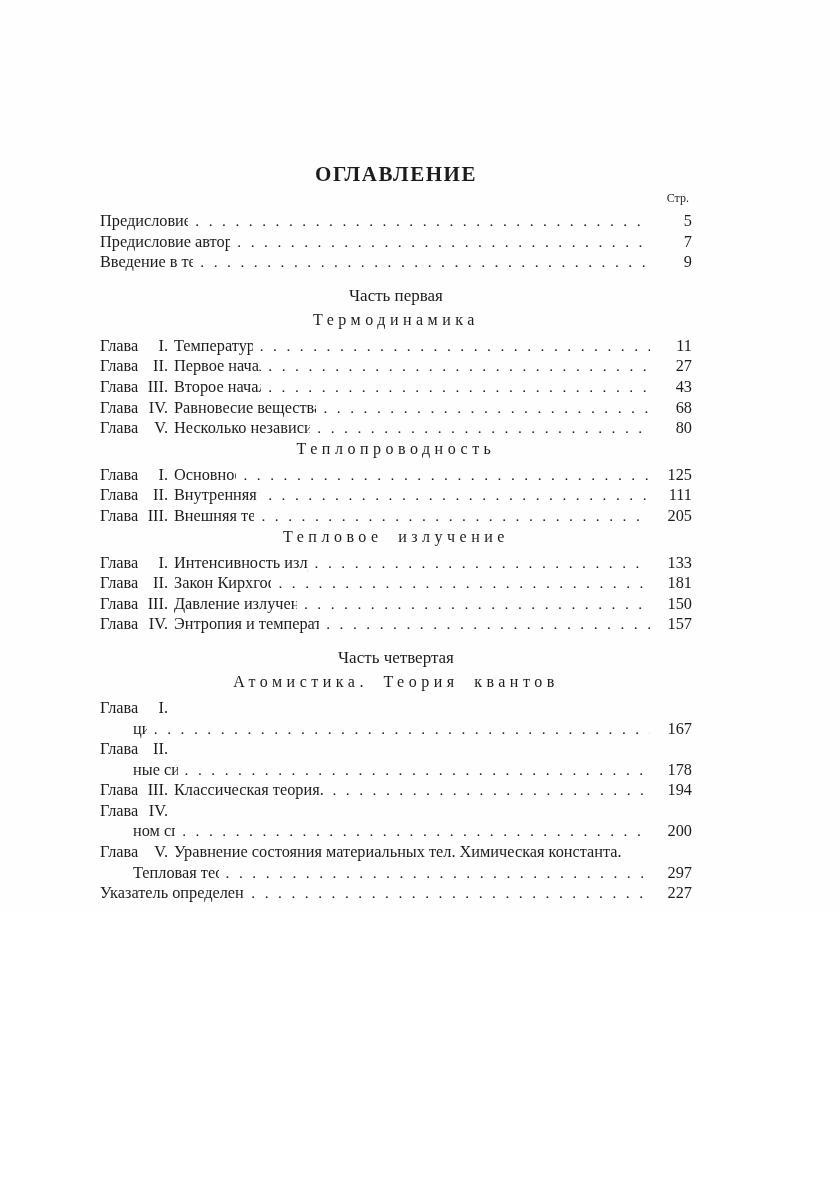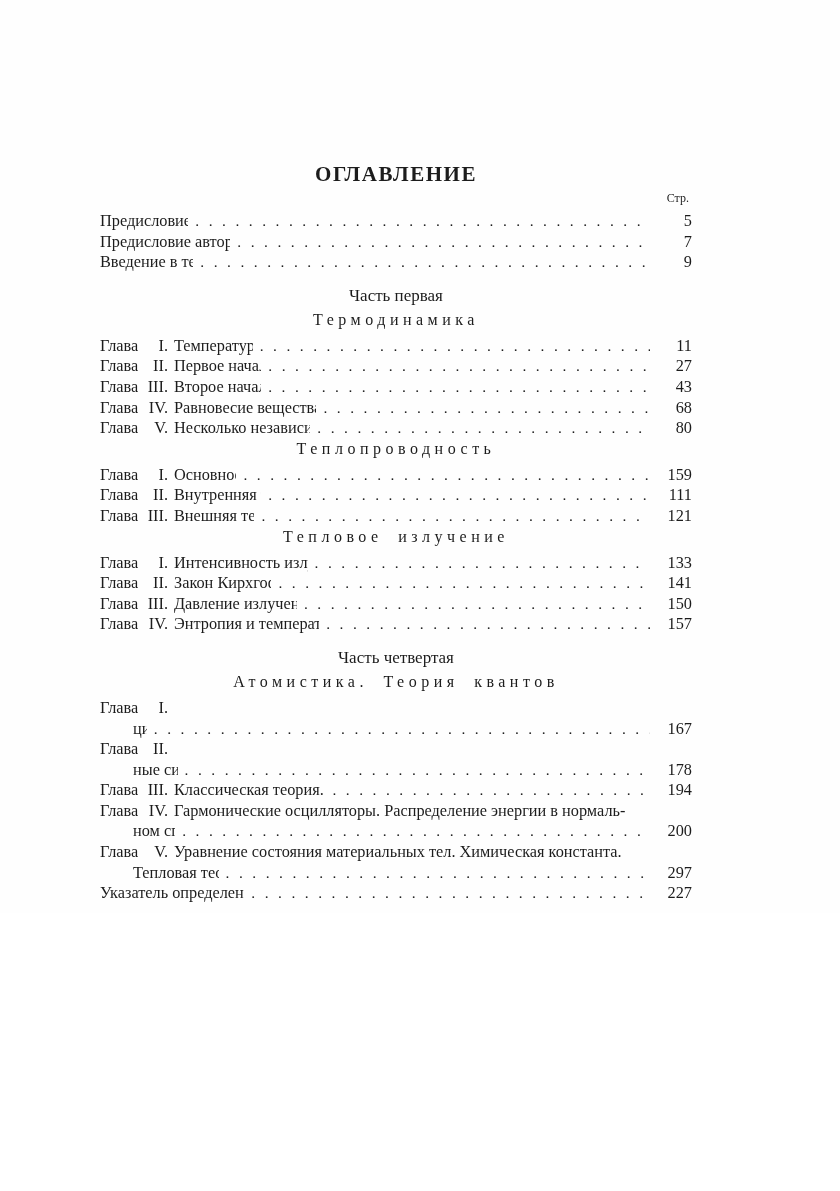--- a/index.html
+++ b/index.html
@@ -135,50 +135,50 @@
           <span class="text">Несколько независимых составных частей (компонент)</span>
           <span class="leader">......................................................................</span>
           <span class="page-num">80</span>
         </div>
         <div class="section-title">Теплопроводность</div>
         <div class="row chapter">
           <span class="chap-label">Глава</span>
           <span class="chap-num">I.</span>
           <span class="text">Основное уравнение</span>
           <span class="leader">......................................................................</span>
-          <span class="page-num">159</span>
+          <span class="page-num">125</span>
         </div>
         <div class="row chapter">
           <span class="chap-label">Глава</span>
           <span class="chap-num">II.</span>
           <span class="text">Внутренняя теплопроводность</span>
           <span class="leader">......................................................................</span>
           <span class="page-num">111</span>
         </div>
         <div class="row chapter">
           <span class="chap-label">Глава</span>
           <span class="chap-num">III.</span>
           <span class="text">Внешняя теплопроводность</span>
           <span class="leader">......................................................................</span>
-          <span class="page-num">121</span>
+          <span class="page-num">205</span>
         </div>
         <div class="section-title">Тепловое излучение</div>
         <div class="row chapter">
           <span class="chap-label">Глава</span>
           <span class="chap-num">I.</span>
           <span class="text">Интенсивность излучения. Испускание и поглощение</span>
           <span class="leader">......................................................................</span>
           <span class="page-num">133</span>
         </div>
         <div class="row chapter">
           <span class="chap-label">Глава</span>
           <span class="chap-num">II.</span>
           <span class="text">Закон Кирхгофа. Черное излучение</span>
           <span class="leader">......................................................................</span>
-          <span class="page-num">141</span>
+          <span class="page-num">181</span>
         </div>
         <div class="row chapter">
           <span class="chap-label">Глава</span>
           <span class="chap-num">III.</span>
           <span class="text">Давление излучения. Закон Стефана-Больцмана</span>
           <span class="leader">......................................................................</span>
           <span class="page-num">150</span>
         </div>
         <div class="row chapter">
           <span class="chap-label">Глава</span>
@@ -210,21 +210,20 @@
         <div class="row chapter">
           <span class="chap-label">Глава</span>
           <span class="chap-num">III.</span>
           <span class="text">Классическая теория. Теорема Лиувилля. Квантовая статистика.</span>
           <span class="leader">......................................................................</span>
           <span class="page-num">194</span>
         </div>
         <div class="row chapter">
           <span class="chap-label">Глава</span>
           <span class="chap-num">IV.</span>
-          <span class="text">Гармонические осцилляторы. Распределение энергии в нормаль-</span>
         </div>
         <div class="row cont">
           <span class="text">ном спектре</span>
           <span class="leader">......................................................................</span>
           <span class="page-num">200</span>
         </div>
         <div class="row chapter">
           <span class="chap-label">Глава</span>
           <span class="chap-num">V.</span>
           <span class="text">Уравнение состояния материальных тел. Химическая константа.</span>

